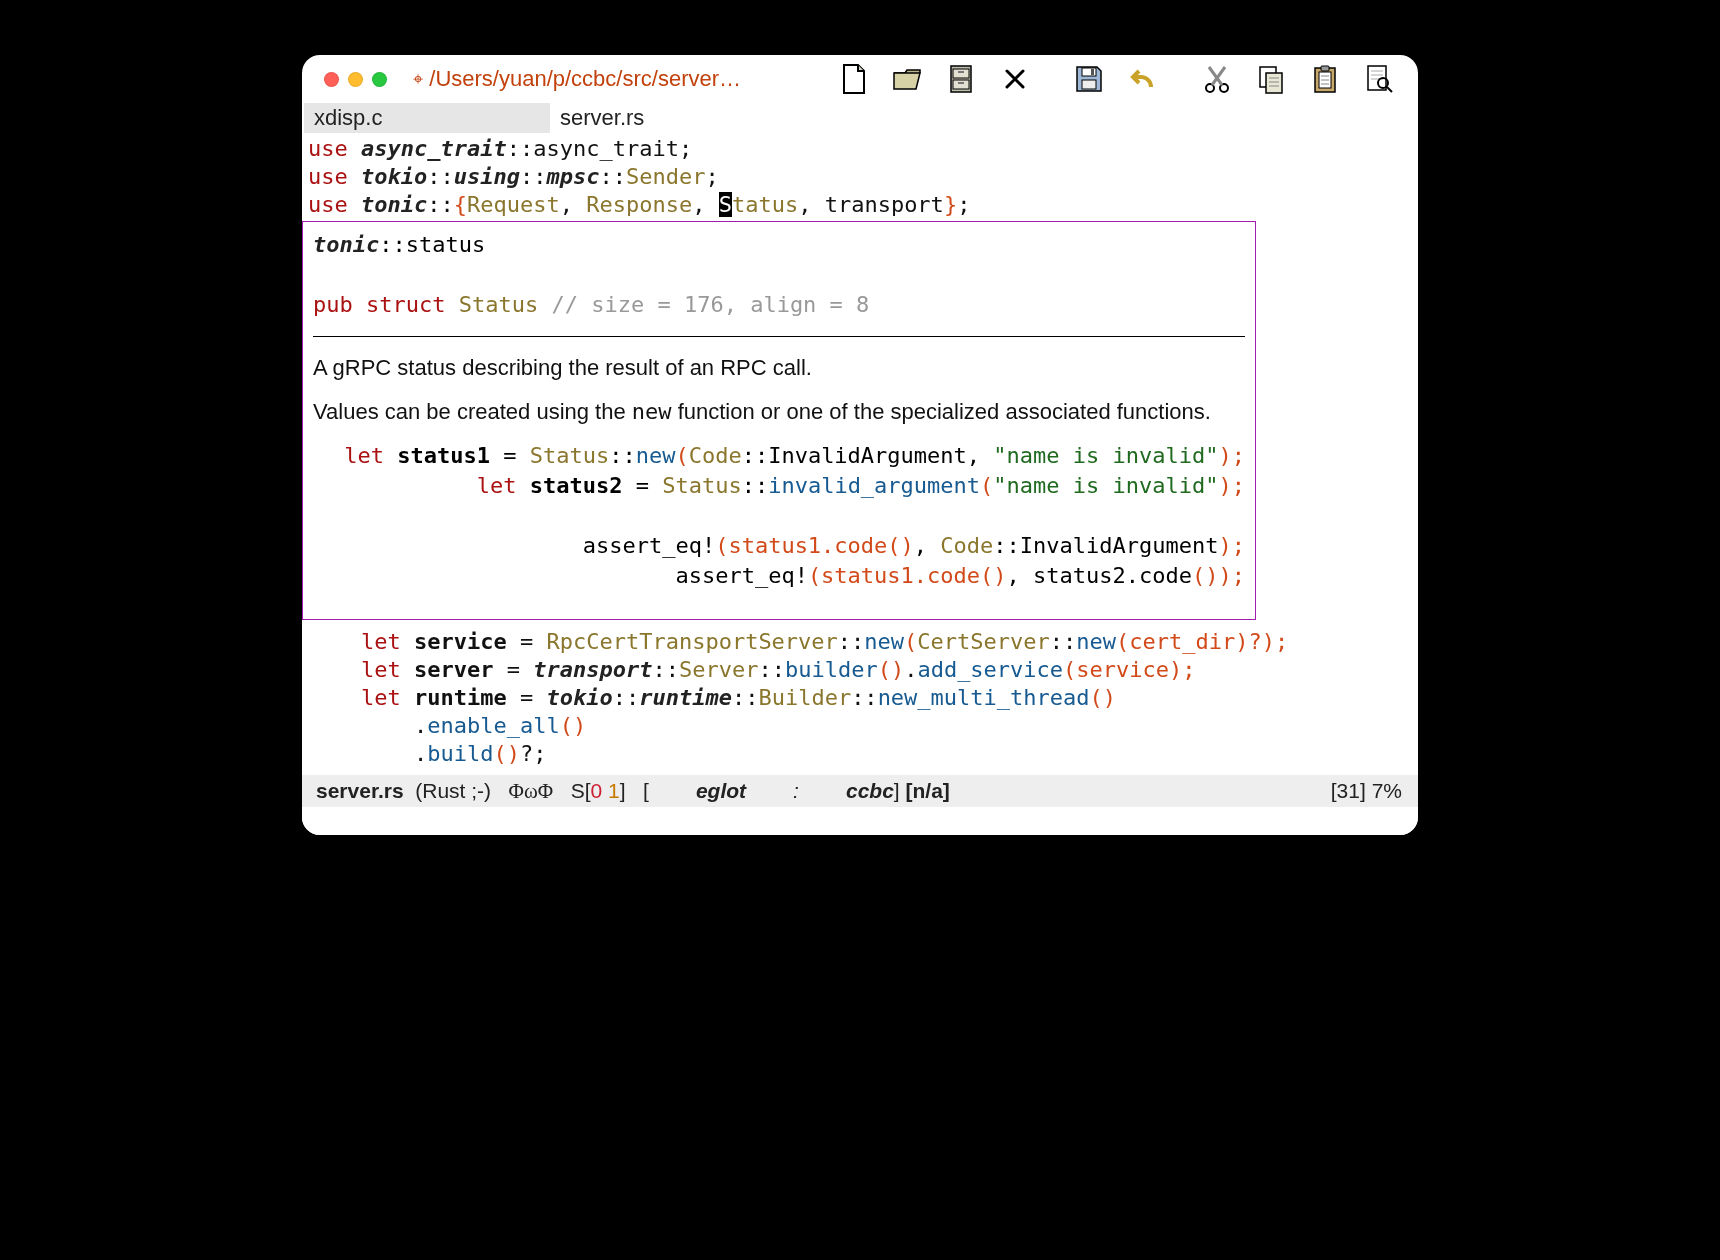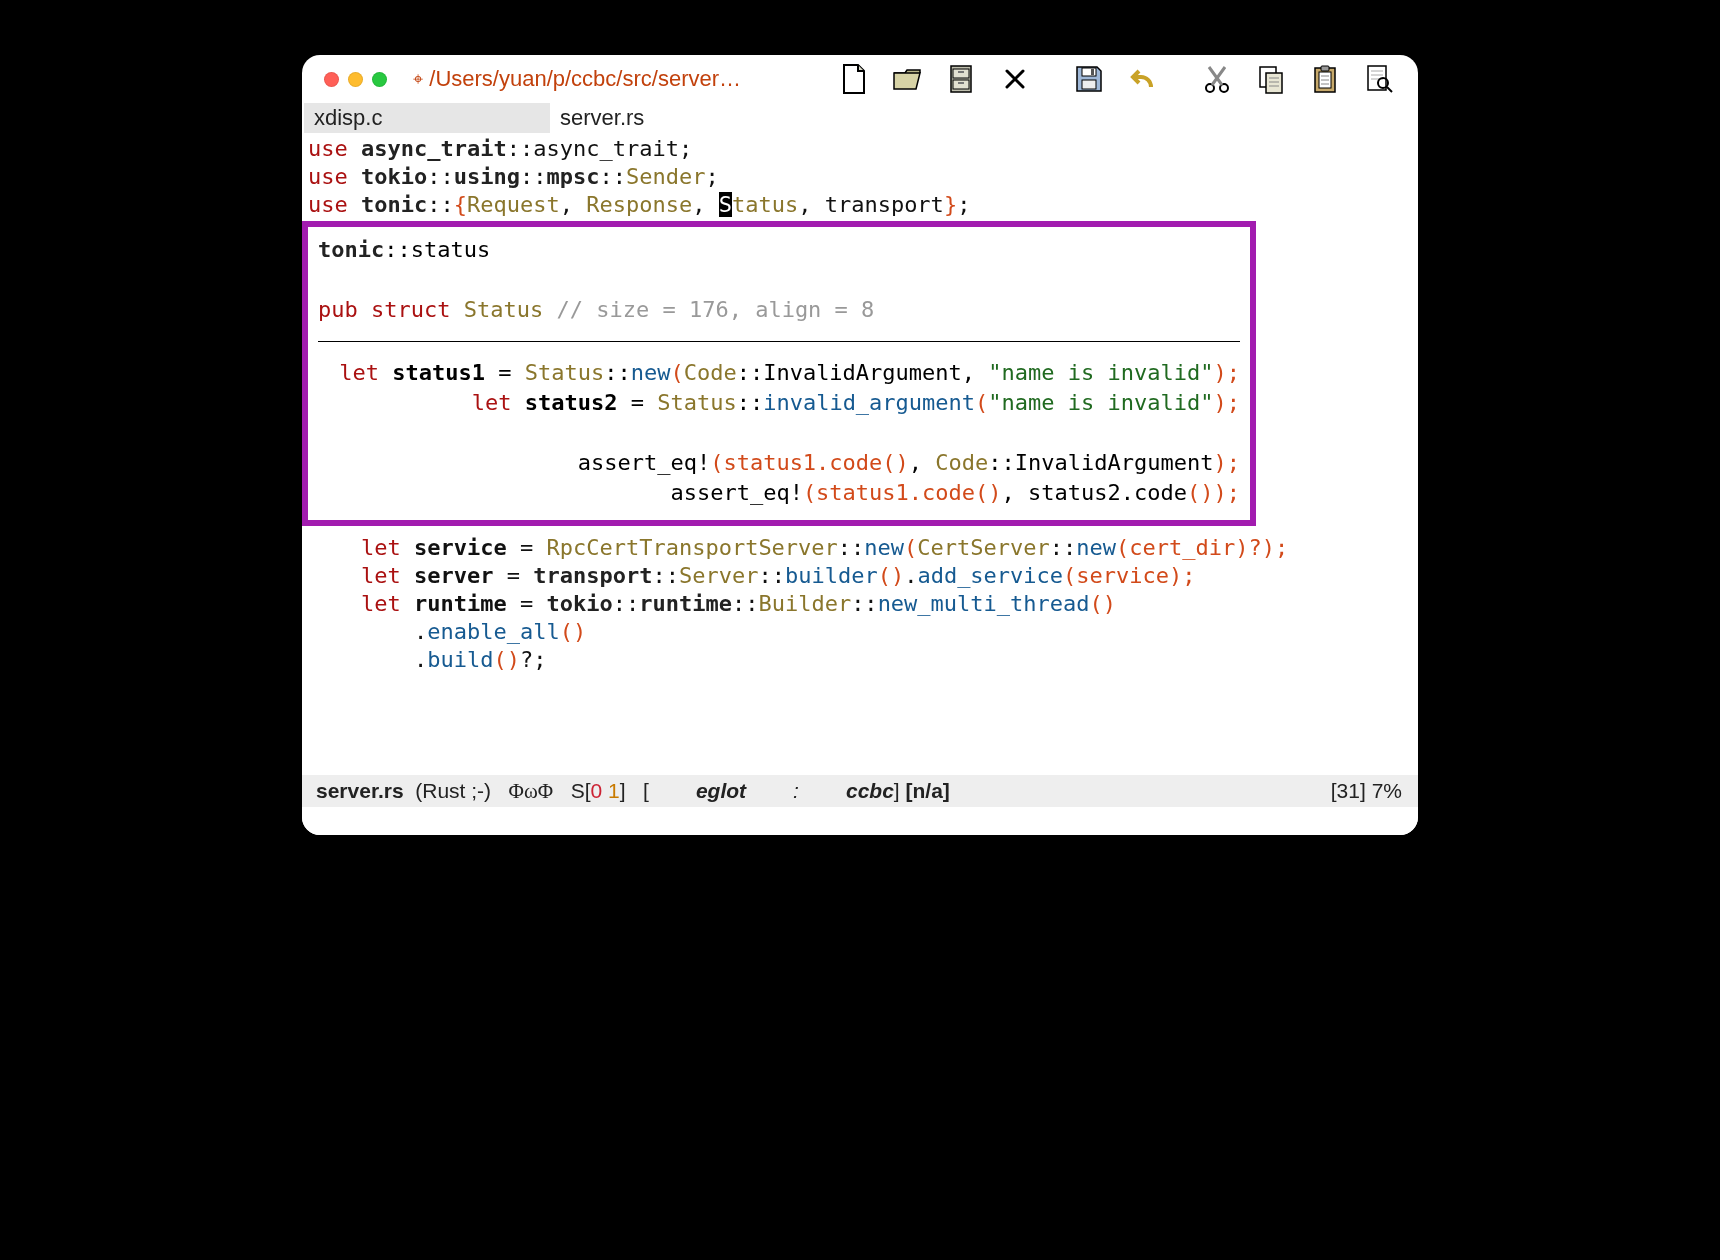--- a/index.html
+++ b/index.html
@@ -80,35 +80,35 @@
   
   .editor {
     font-family: ui-monospace, "SF Mono", Menlo, Consolas, monospace;
     font-size: 22px;
     line-height: 28px;
     padding: 2px 4px 0 6px;
     white-space: pre;
     color: #111;
   }
   .kw   { color: #a11; }             
-  .ital { color: #222; font-weight: 600; }
+  .ital { font-style: italic; color: #222; font-weight: 600; }
   .bold { font-weight: 700; }
   .delim{ color: #d24a1a; }
   .call { color: #165a91; }
   .ty   { color: #8a762c; }
   .cursor { background:#000; color:#fff; }
   .str  { color: #206a20; }
   .cmt  { color: #999; }
 
   
   .hover {
     margin: 2px 0 0 0;
-    border: 6px solid #a21caf;
+    border: 1px solid #a21caf;
     width: 954px;
-    padding: 8px 10px 12px 10px;
+    padding: 8px 10px 28px 10px;
   }
   .hover .sig {
     font-family: ui-monospace, "SF Mono", Menlo, Consolas, monospace;
     font-size: 22px;
     line-height: 30px;
     white-space: pre;
   }
   .hover hr {
     margin: 16px 0 16px 0;
     border: none; border-top: 1px solid #000;
@@ -283,20 +283,24 @@
 
   <div class="editor"><span class="kw">use</span> <span class="ital">async_trait</span><span>::async_trait;</span>
 <span class="kw">use</span> <span class="ital">tokio</span><span>::</span><span class="ital">using</span><span>::</span><span class="ital">mpsc</span><span>::</span><span class="ty">Sender</span><span>;</span>
 <span class="kw">use</span> <span class="ital">tonic</span><span>::</span><span class="delim">{</span><span class="ty">Request</span><span>, </span><span class="ty">Response</span><span>, </span><span class="cursor">S</span><span class="ty">tatus</span><span>, </span><span>transport</span><span class="delim">}</span><span>;</span></div>
 
   <div class="hover">
     <div class="sig"><span class="ital">tonic</span><span>::status</span>
 
 <span class="kw">pub</span> <span class="kw">struct</span> <span class="ty">Status</span><span class="cmt"> // size = 176, align = 8</span></div>
     <hr>
+    <div class="doc">
+      <p>A gRPC status describing the result of an RPC call.</p>
+      <p><span>Values can be created using the </span><span class="code">new</span><span> function or one of the specialized associated functions.</span></p>
+    </div>
     <div class="ex"><span class="kw">let</span> <span class="bold">status1</span><span> = </span><span class="ty">Status</span><span>::</span><span class="call">new</span><span class="delim">(</span><span class="ty">Code</span><span>::InvalidArgument</span><span>, </span><span class="str">"name is invalid"</span><span class="delim">);</span>
 <span class="kw">let</span> <span class="bold">status2</span><span> = </span><span class="ty">Status</span><span>::</span><span class="call">invalid_argument</span><span class="delim">(</span><span class="str">"name is invalid"</span><span class="delim">);</span>
 
 <span>assert_eq!</span><span class="delim">(status1.code</span><span class="delim">()</span><span>, </span><span class="ty">Code</span><span>::InvalidArgument</span><span class="delim">);</span>
 <span>assert_eq!</span><span class="delim">(status1.code</span><span class="delim">()</span><span>, status2.code</span><span class="delim">()</span><span class="delim">);</span></div>
   </div>
 
   <div class="editor2"><span>    </span><span class="kw">let</span> <span class="bold">service</span><span> = </span><span class="ty">RpcCertTransportServer</span><span>::</span><span class="call">new</span><span class="delim">(</span><span class="ty">CertServer</span><span>::</span><span class="call">new</span><span class="delim">(cert_dir)?);</span>
 <span>    </span><span class="kw">let</span> <span class="bold">server</span><span> = </span><span class="ital">transport</span><span>::</span><span class="ty">Server</span><span>::</span><span class="call">builder</span><span class="delim">()</span><span>.</span><span class="call">add_service</span><span class="delim">(service);</span>
 <span>    </span><span class="kw">let</span> <span class="bold">runtime</span><span> = </span><span class="ital">tokio</span><span>::</span><span class="ital">runtime</span><span>::</span><span class="ty">Builder</span><span>::</span><span class="call">new_multi_thread</span><span class="delim">()</span>

